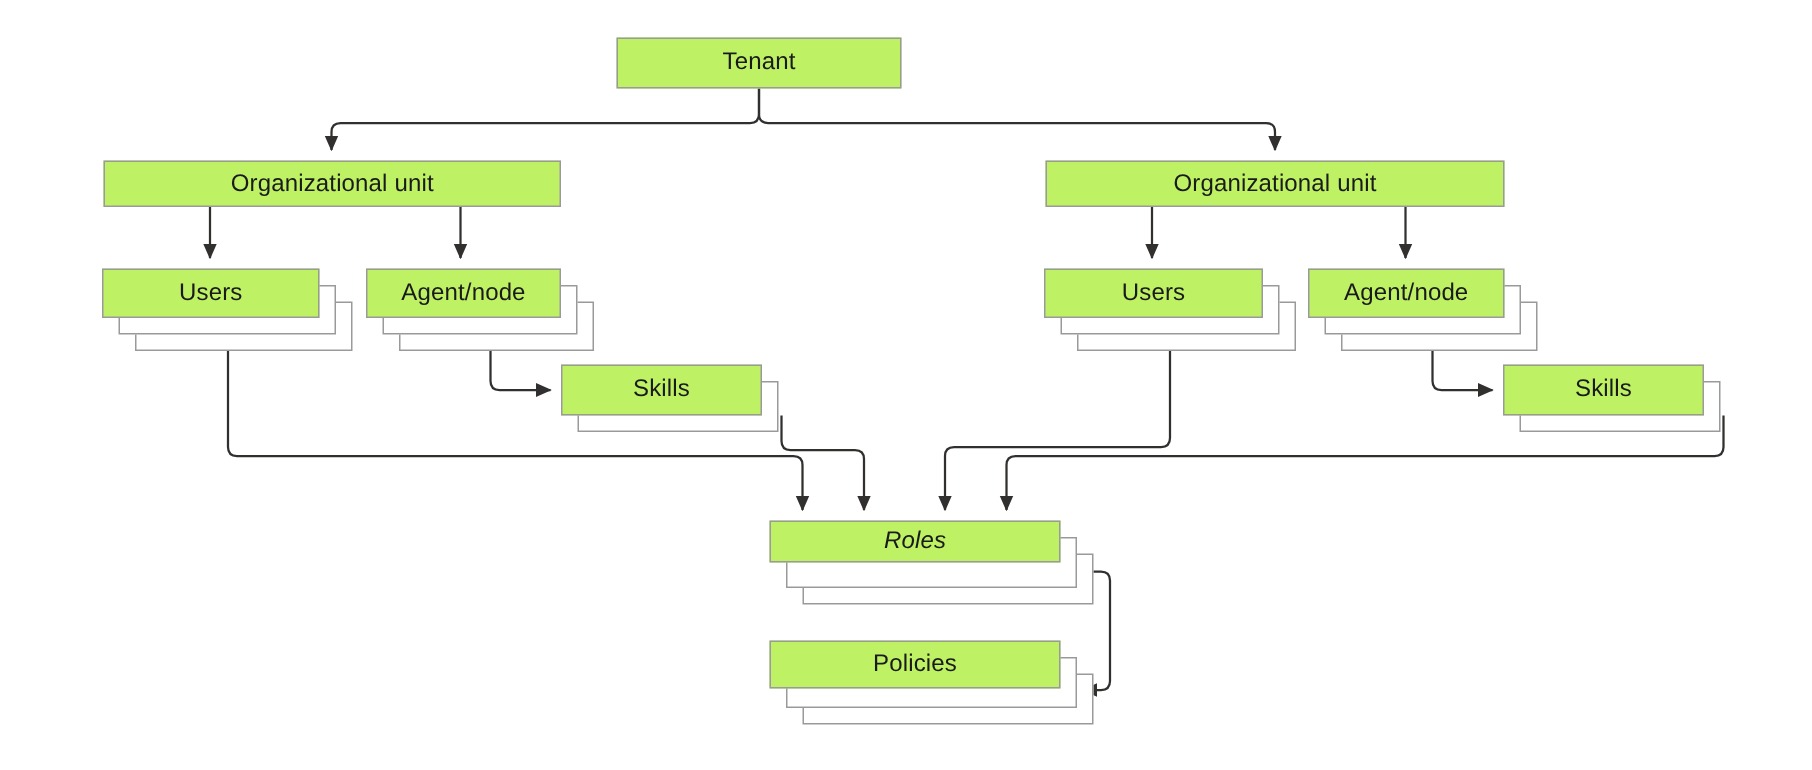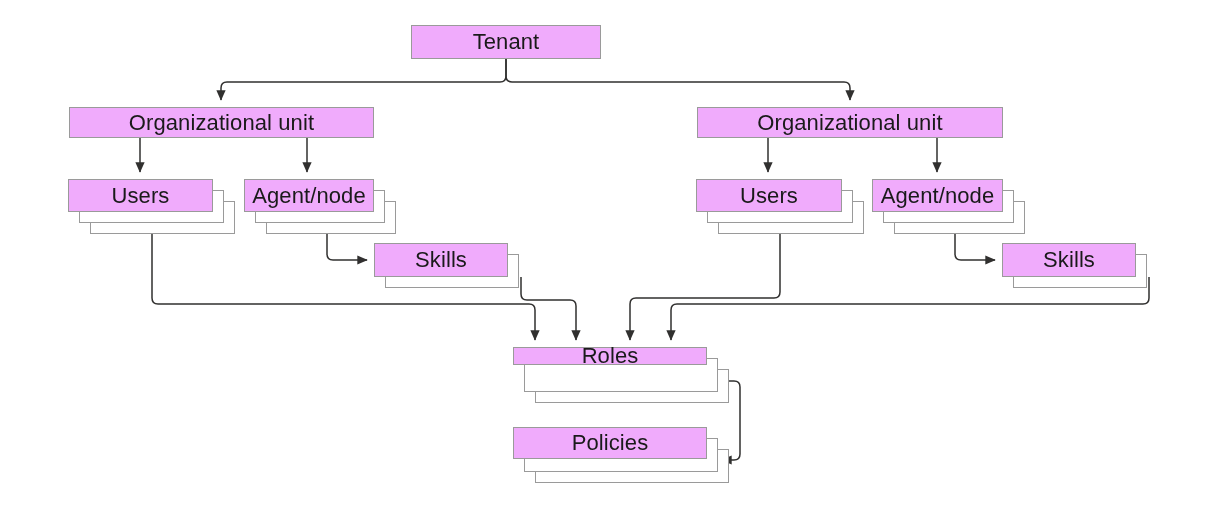--- a/index.html
+++ b/index.html
@@ -11,27 +11,27 @@
     position: relative;
     width: 1208px;
     height: 513px;
     background: #ffffff;
     font-family: "Liberation Sans", sans-serif;
     overflow: hidden;
   }
   .node {
     position: absolute;
     box-sizing: border-box;
-    background: #f0abfc;
+    background: #bef264;
     border: 1.4px solid #9a9a9a;
     display: flex;
     align-items: center;
     justify-content: center;
     color: #1a1a1a;
-    font-size: 22px;
+    font-size: 16px;
     line-height: 1;
     letter-spacing: 0.1px;
     white-space: nowrap;
   }
   .stack-layer {
     position: absolute;
     box-sizing: border-box;
     background: #ffffff;
     border: 1.4px solid #9a9a9a;
   }
@@ -129,21 +129,21 @@
       <div class="stack-layer" style="left: 385px; top: 254px; width: 134px; height: 34px;"></div>
       <div class="node" style="left: 374px; top: 243px; width: 134px; height: 34px;">
         <span class="node-label">Skills</span>
       </div>
       <div class="stack-layer" style="left: 1013px; top: 254px; width: 134px; height: 34px;"></div>
       <div class="node" style="left: 1002px; top: 243px; width: 134px; height: 34px;">
         <span class="node-label">Skills</span>
       </div>
       <div class="stack-layer" style="left: 535px; top: 369px; width: 194px; height: 34px;"></div>
       <div class="stack-layer" style="left: 524px; top: 358px; width: 194px; height: 34px;"></div>
-      <div class="node" style="left: 513px; top: 347px; width: 194px; height: 18px;">
+      <div class="node" style="left: 513px; top: 347px; width: 194px; height: 28px; font-style: italic;">
         <span class="node-label">Roles</span>
       </div>
       <div class="stack-layer" style="left: 535px; top: 449px; width: 194px; height: 34px;"></div>
       <div class="stack-layer" style="left: 524px; top: 438px; width: 194px; height: 34px;"></div>
       <div class="node" style="left: 513px; top: 427px; width: 194px; height: 32px;">
         <span class="node-label">Policies</span>
       </div>
     </div>
 
 </div>

